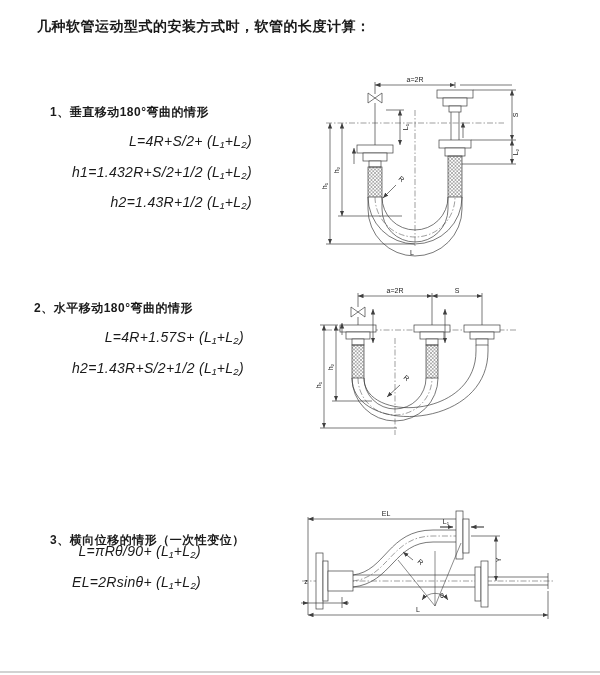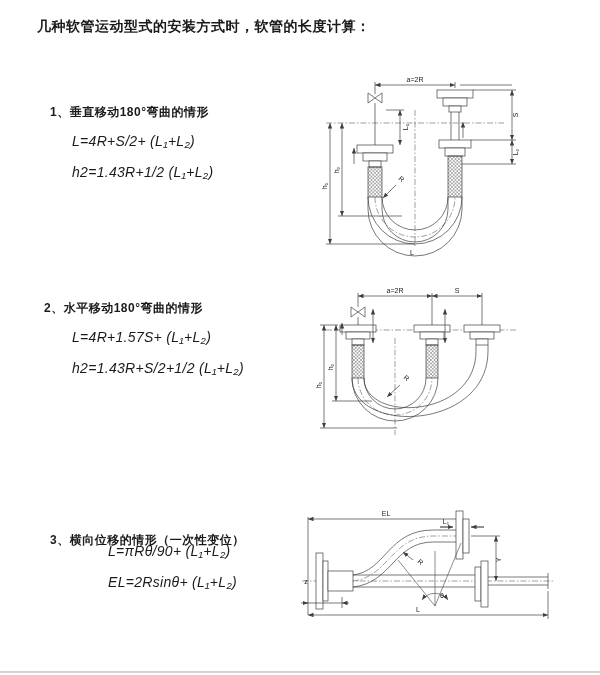--- a/index.html
+++ b/index.html
@@ -1,20 +1,20 @@
 <!DOCTYPE html>
 <html><head>
 <meta charset="utf-8">
 <style>
   html,body{margin:0;padding:0;}
   body{
     width:600px;height:675px;background:#ffffff;position:relative;overflow:hidden;
     font-family:"Liberation Sans","DejaVu Sans",sans-serif;color:#1a1a1a;
   }
-  .abs{position:absolute;}
+  .abs{position:absolute;text-align:right;}
   .page-title{
     left:37px;top:18px;font-size:14px;font-weight:bold;letter-spacing:.5px;white-space:nowrap;
   }
   .sec-heading{
     font-size:12px;font-weight:bold;letter-spacing:.5px;white-space:nowrap;
   }
   .formulas{font-size:14px;line-height:30.5px;letter-spacing:.3px;font-style:italic;}
   .formulas div{white-space:nowrap;}
   svg{position:absolute;overflow:visible;}
   svg text{
@@ -24,31 +24,32 @@
   .bottom-edge{left:0;top:671px;width:600px;height:2px;background:#d2d2d2;}
 </style>
 </head>
 <body>
 
 <div class="abs page-title">几种软管运动型式的安装方式时，软管的长度计算：</div>
 
 <div class="abs sec-heading" style="left:50px;top:104px;">1、垂直移动180°弯曲的情形</div>
 <div class="abs formulas" style="left:72px;top:126px;">
   <div>L=4R+S/2+ (L₁+L₂)</div>
+  <div>h1=1.432R+S/2+1/2 (L₁+L₂)</div>
   <div>h2=1.43R+1/2 (L₁+L₂)</div>
 </div>
 
-<div class="abs sec-heading" style="left:44px;top:300px;">2、水平移动180°弯曲的情形</div>
+<div class="abs sec-heading" style="left:34px;top:300px;">2、水平移动180°弯曲的情形</div>
 <div class="abs formulas" style="left:72px;top:322px;">
   <div>L=4R+1.57S+ (L₁+L₂)</div>
   <div>h2=1.43R+S/2+1/2 (L₁+L₂)</div>
 </div>
 
 <div class="abs sec-heading" style="left:50px;top:532px;">3、横向位移的情形（一次性变位）</div>
-<div class="abs formulas" style="left:72px;top:536px;margin-left:36px;">
+<div class="abs formulas" style="left:72px;top:536px;">
   <div>L=πRθ/90+ (L₁+L₂)</div>
   <div>EL=2Rsinθ+ (L₁+L₂)</div>
 </div>
 
 <svg style="left:312px;top:68px;" width="270" height="190" viewBox="0 0 270 190">
   <defs>
     <marker id="ar1" markerWidth="7" markerHeight="6" refX="5.5" refY="2.2" orient="auto-start-reverse" markerUnits="userSpaceOnUse">
       <path d="M0,0 L5.5,2.2 L0,4.4 Z" fill="#3f3f3f"></path>
     </marker>
     <pattern id="xh1" width="3.5" height="3.5" patternUnits="userSpaceOnUse">

